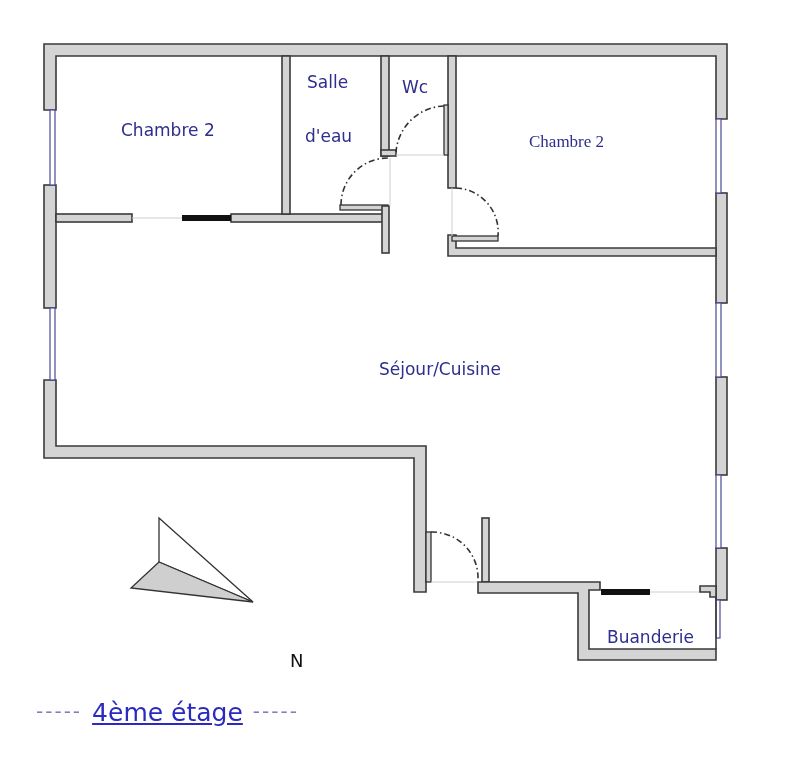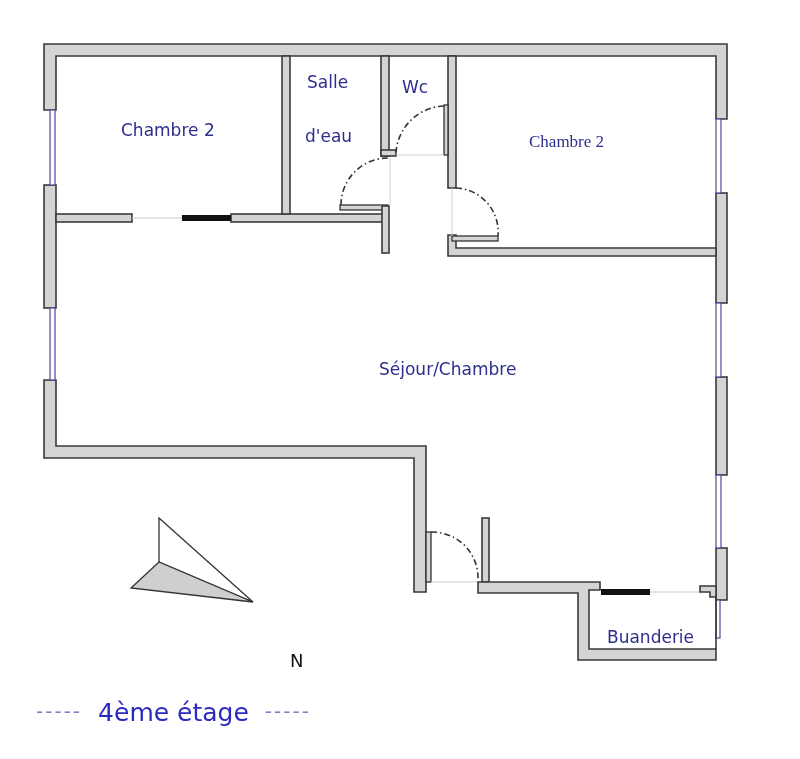--- a/index.html
+++ b/index.html
@@ -8,21 +8,21 @@
   .wall { fill: #d4d4d4; stroke: #3a3a3a; stroke-width: 1.6; }
   .win { fill: #ffffff; stroke: #4a4a9a; stroke-width: 1.2; }
   .sep { stroke: #cfcfcf; stroke-width: 1; fill: none; }
   .arc { fill: none; stroke: #333; stroke-width: 1.6; stroke-dasharray: 6 3 1.5 3; }
   .door { fill: #d4d4d4; stroke: #333; stroke-width: 1.3; }
   .black { fill: #111; }
   .lbl { position: absolute; color: #2e2e8e; font-size: 17px; white-space: nowrap; font-family: "DejaVu Sans", sans-serif; }
   .north { position: absolute; left: 290px; top: 650px; font-size: 18px; color: #111; }
   .floor { position: absolute; left: 36px; top: 698px; font-size: 25px; color: #2a2ac0; white-space: nowrap; }
   .floor .dash { color: #7f7fbf; font-size: 20px; letter-spacing: 2px; position: relative; top: -3px; }
-  .floor .txt { margin: 0 16px; }
+  .floor .txt { margin: 0 10px; text-decoration: underline; }
 </style>
 </head>
 <body>
 
 <svg width="800" height="759" viewBox="0 0 800 759">
 
   <path class="wall" d="M44,44 H727 V119 H716 V56 H56 V110 H44 Z"></path>
 
   <rect class="wall" x="44" y="185" width="12" height="123"></rect>
   <path class="wall" d="M44,380 H56 V446 H426 V592 H414 V458 H44 Z"></path>
@@ -78,20 +78,20 @@
     <polygon points="159,518 253,602 159,562" fill="#ffffff" stroke="#333" stroke-width="1.3"></polygon>
     <polygon points="159,562 253,602 131,588" fill="#cfcfcf" stroke="#333" stroke-width="1.3"></polygon>
   </g>
 </svg>
 
 <div class="lbl" style="left:121px;top:120px;">Chambre 2</div>
 <div class="lbl" style="left:307px;top:72px;">Salle</div>
 <div class="lbl" style="left:305px;top:118px;margin-top:8px;">d'eau</div>
 <div class="lbl" style="left:402px;top:77px;">Wc</div>
 <div class="lbl" style="left:529px;top:132px;font-family:Liberation Serif, serif;">Chambre 2</div>
-<div class="lbl" style="left:379px;top:359px;">Séjour/Chambre</div>
+<div class="lbl" style="left:379px;top:359px;">Séjour/Cuisine</div>
 <div class="lbl" style="left:607px;top:627px;">Buanderie</div>
 
 <div class="north">N</div>
 
 <div class="floor">
   <span class="dash">-----</span><span class="txt">4ème étage</span><span class="dash">-----</span>
 </div>
 
 </body></html>

